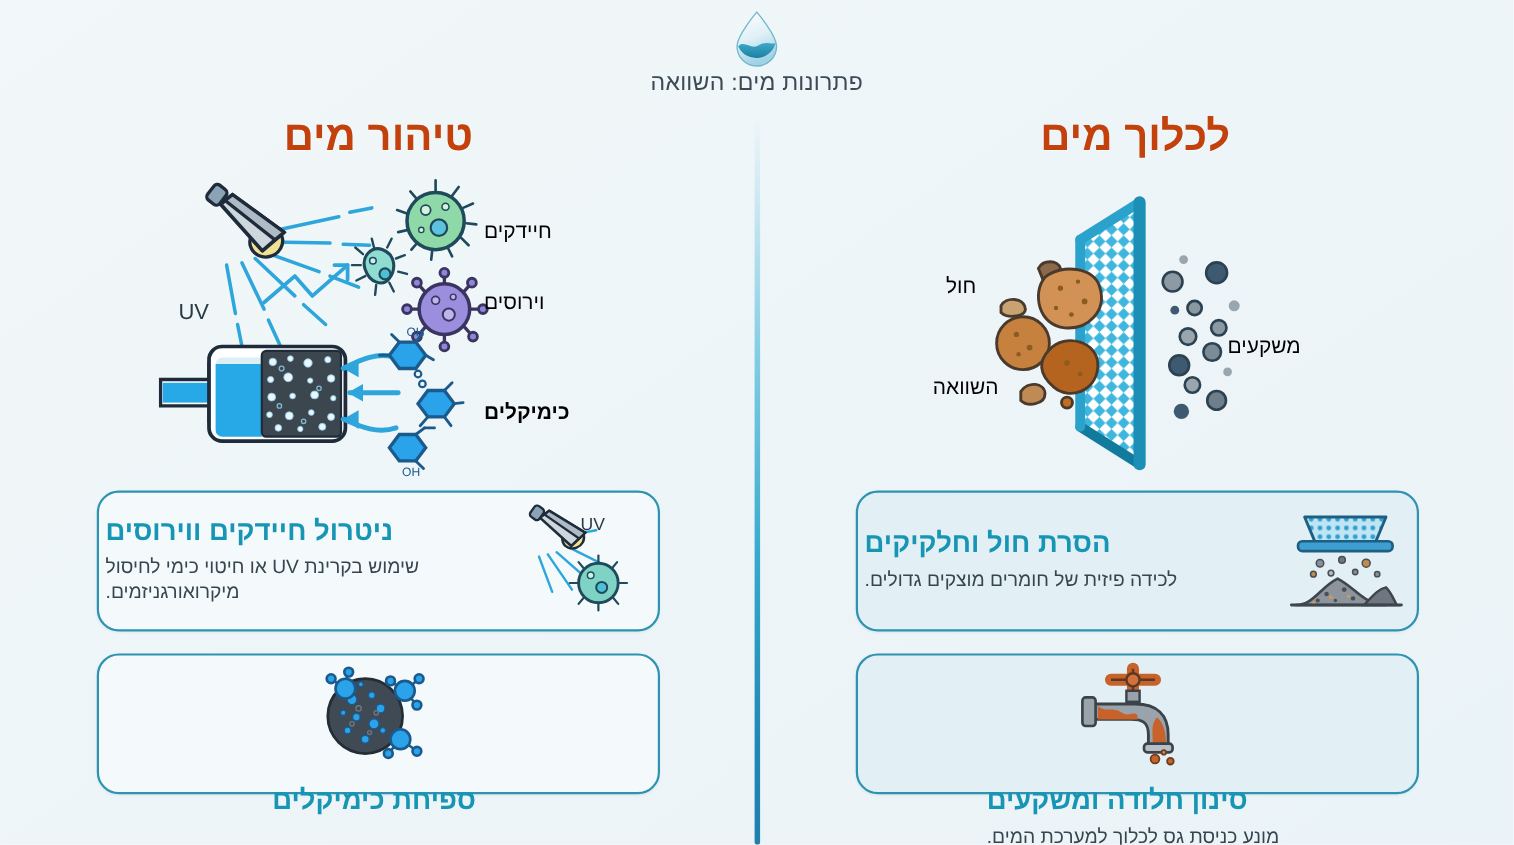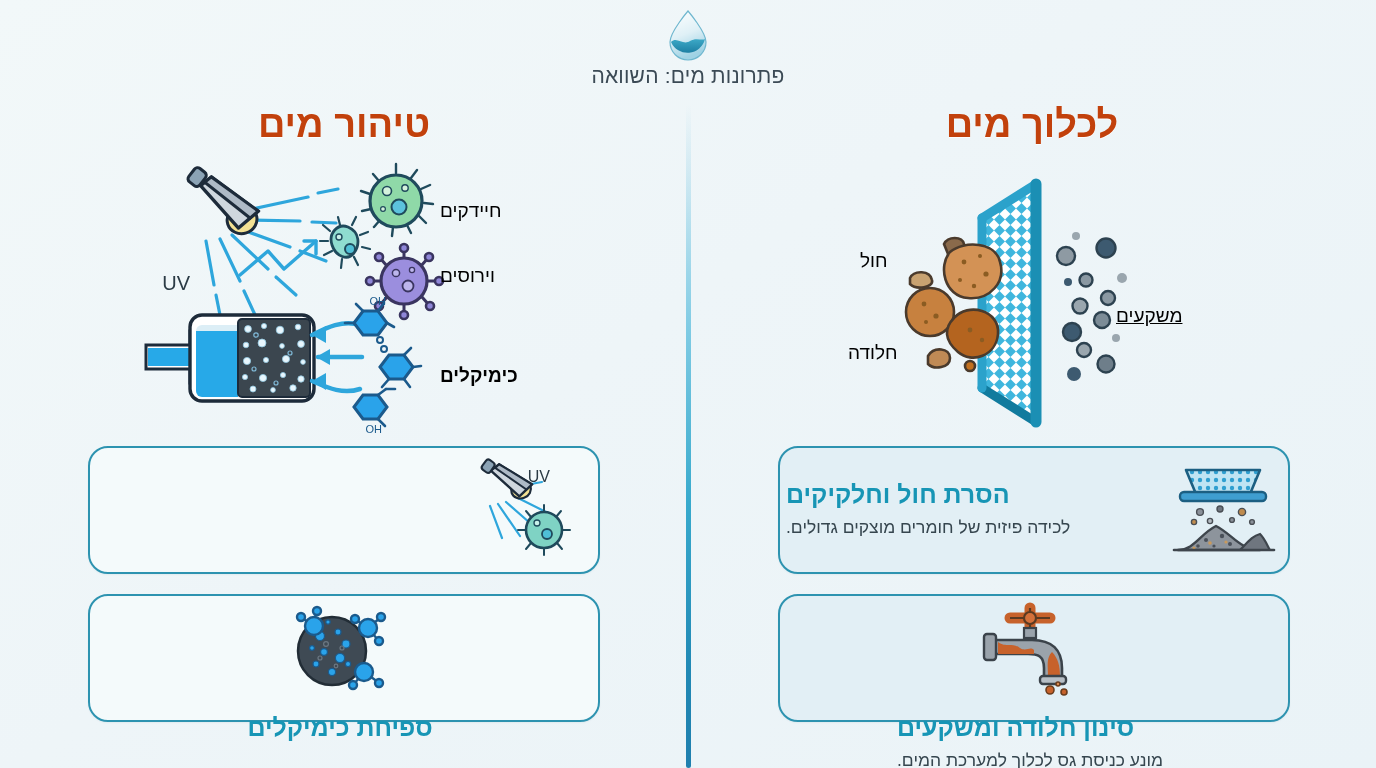--- a/index.html
+++ b/index.html
@@ -338,22 +338,22 @@
         <circle cx="262" cy="150" r="8" fill="#7c8c97"></circle>
         <circle cx="232" cy="162" r="9" fill="#3d5a70"></circle>
         <circle cx="276" cy="168" r="4" fill="#9aa6ae" stroke="none"></circle>
         <circle cx="244" cy="180" r="7" fill="#9aa6ae"></circle>
         <circle cx="266" cy="194" r="8.5" fill="#6e7e8a"></circle>
         <circle cx="234" cy="204" r="7" fill="#3d5a70" stroke="none"></circle>
       </g>
     </svg>
 
     <div class="lbl" style="left:20px;top:80px;">חול</div>
-    <div class="lbl" style="left:8px;top:172px;">חלודה</div>
-    <div class="lbl" style="left:276px;top:135px;text-decoration:underline;">משקעים</div>
+    <div class="lbl" style="left:8px;top:172px;">השוואה</div>
+    <div class="lbl" style="left:276px;top:135px;">משקעים</div>
   </div>
 
   <div class="card left" id="card-1">
     <div class="card-icon">
       <svg width="118" height="100" viewBox="0 0 118 100">
         <g transform="translate(2,0)">
           <g stroke="#2ea6dc" stroke-width="2.2" stroke-linecap="round">
             <line x1="38" y1="36" x2="74" y2="54"></line>
               <line x1="30" y1="42" x2="62" y2="70"></line>
             <line x1="22" y1="44" x2="44" y2="76"></line>
@@ -378,20 +378,24 @@
               <line x1="1" y1="20" x2="-6" y2="20"></line>
                 <line x1="7" y1="7" x2="2" y2="1"></line>
             </g>
             <circle cx="20" cy="20" r="18" fill="#7fd3c4" stroke="#1f4a5c" stroke-width="2.6"></circle>
             <circle cx="23" cy="24" r="5" fill="#4fbfd6" stroke="#1f4a5c" stroke-width="1.8"></circle>
             <circle cx="13" cy="13" r="3" fill="#c9f0e9" stroke="#1f4a5c" stroke-width="1.3"></circle>
           </g>
         </g>
       </svg>
     </div>
+    <div class="card-text">
+      <div class="card-title">ניטרול חיידקים ווירוסים</div>
+      <div class="card-desc">שימוש בקרינת UV או חיטוי כימי לחיסול מיקרואורגניזמים.</div>
+    </div>
   </div>
 
   <div class="card left" id="card-2">
     <div class="card-icon">
       <svg width="118" height="100" viewBox="0 0 118 100">
         <circle cx="50" cy="55" r="34" fill="#3f4a54" stroke="#222d36" stroke-width="2.5"></circle>
         <g fill="#2aa3ea" stroke="#1b5a8c" stroke-width="1.2">
           <circle cx="38" cy="40" r="4.5"></circle>
             <circle cx="56" cy="36" r="3"></circle>
           <circle cx="64" cy="48" r="4"></circle>

